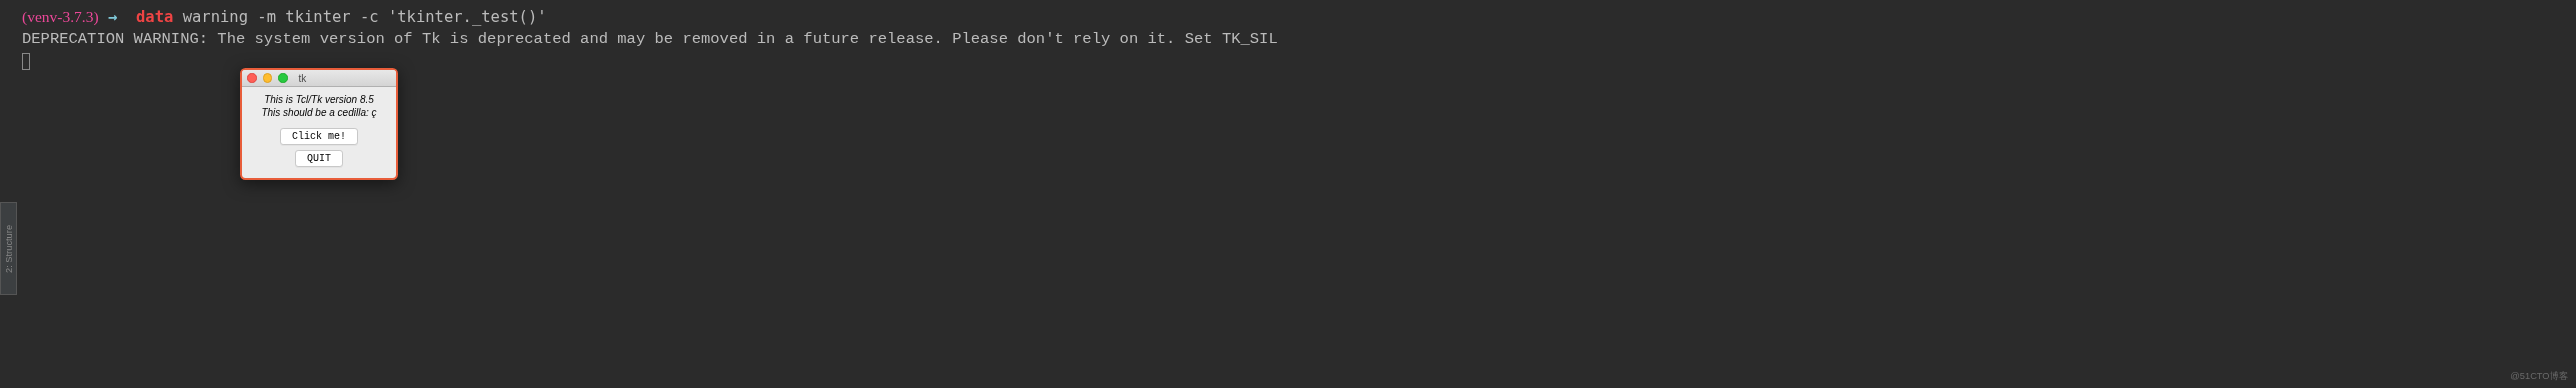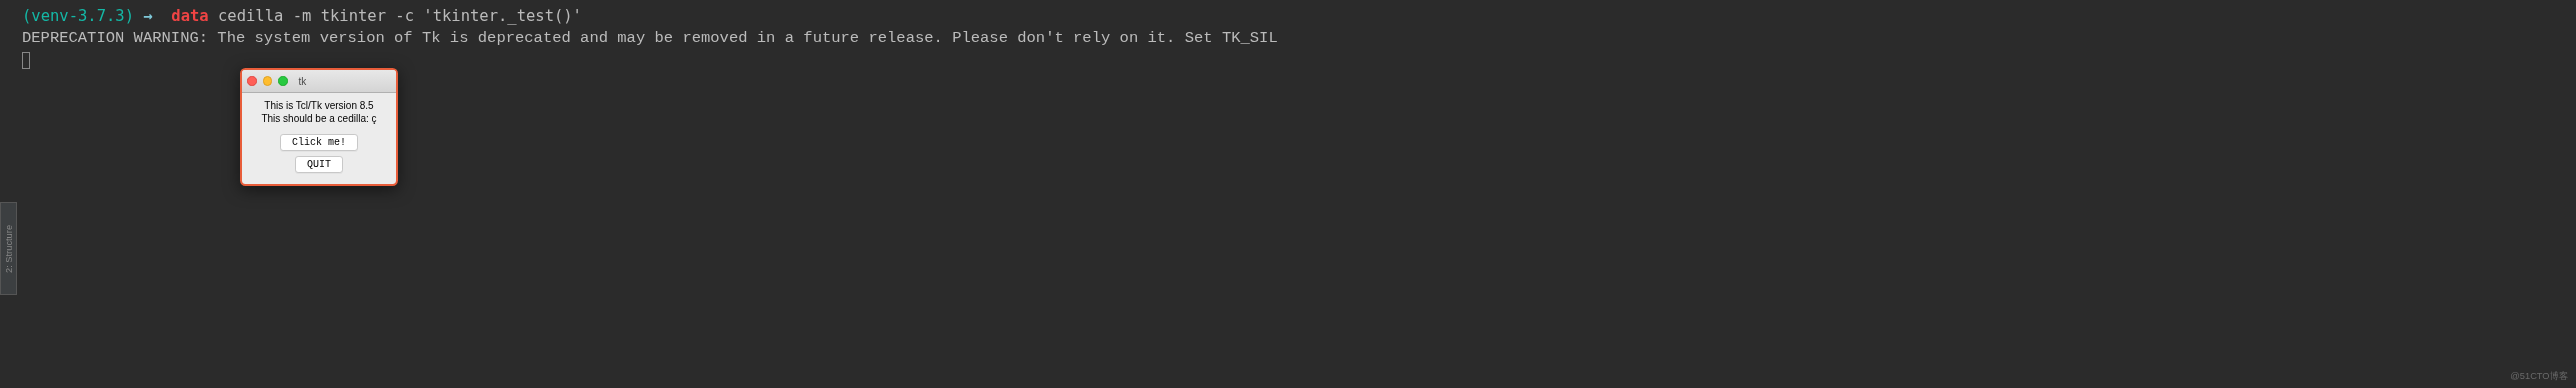--- a/index.html
+++ b/index.html
@@ -35,21 +35,22 @@
       font-family: sans-serif;
     }
     .terminal {
       padding: 6.2px 7.8px 6.2px 22px;
       line-height: 1.4;
     }
     .prompt-line {
       white-space: pre;
     }
     .venv {
-      color: #14b8a6;
+      color: #ec4899;
+      font-family: Liberation Serif, serif;
     }
     .arrow {
       color: #7fc8d8;
       font-weight: bold;
     }
     .dir {
       color: #ef4444;
       font-weight: bold;
     }
     .cmd {
@@ -72,21 +73,21 @@
       left: 240px;
       top: 68px;
       width: 158px;
       background: #ececec;
       border: 2.3px solid #e85d3a;
       border-radius: 5.4px;
       box-shadow: 0 3.9px 15.5px rgba(0,0,0,0.5);
       font-family: -apple-system, 'Helvetica Neue', Arial, sans-serif;
     }
     .titlebar {
-      height: 23px;
+      height: 17px;
       display: flex;
       align-items: center;
       padding: 0 5.4px;
       background: linear-gradient(to bottom, #e8e8e8, #d4d4d4);
       border-bottom: 0.8px solid #b0b0b0;
       border-radius: 3.1px 3.1px 0 0;
     }
     .traffic-light {
       width: 9.3px;
       height: 9.3px;
@@ -106,20 +107,21 @@
       display: flex;
       flex-direction: column;
       align-items: center;
     }
     .tk-label {
       font-size: 10px;
       color: #000;
       text-align: center;
       line-height: 1.3;
       margin-bottom: 6.2px;
+      font-style: italic;
     }
     .tk-button {
       background: #fff;
       border: 0.8px solid #c8c8c8;
       border-radius: 3.1px;
       padding: 2.3px 11px;
       font-size: 10px;
       color: #000;
       margin: 2.3px 0;
       box-shadow: 0 0.8px 0 rgba(0,0,0,0.05);
@@ -136,21 +138,21 @@
     }
   </style>
 </head>
 <body>
 
 <div class="sidebar-tab">
   <span>2: Structure</span>
 </div>
 
 <div class="terminal">
-  <div class="prompt-line"><span class="venv">(venv-3.7.3)</span> <span class="arrow">→</span>  <span class="dir">data</span> <span class="cmd">cedilla -m tkinter -c 'tkinter._test()'</span></div>
+  <div class="prompt-line"><span class="venv">(venv-3.7.3)</span> <span class="arrow">→</span>  <span class="dir">data</span> <span class="cmd">warning -m tkinter -c 'tkinter._test()'</span></div>
   <div class="output">DEPRECATION WARNING: The system version of Tk is deprecated and may be removed in a future release. Please don't rely on it. Set TK_SIL</div>
   <div><span class="cursor"></span></div>
 </div>
 
 <div class="tk-window">
   <div class="titlebar">
     <div class="traffic-light tl-red"></div>
     <div class="traffic-light tl-yellow"></div>
     <div class="traffic-light tl-green"></div>
     <span class="titlebar-title">tk</span>

